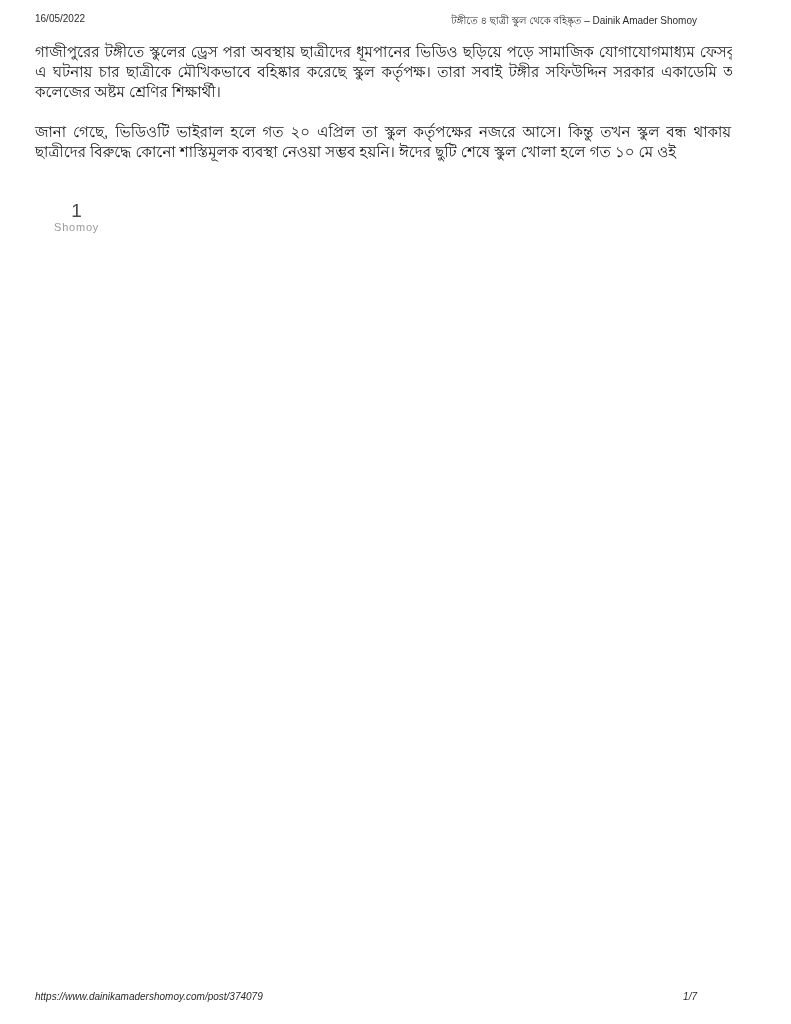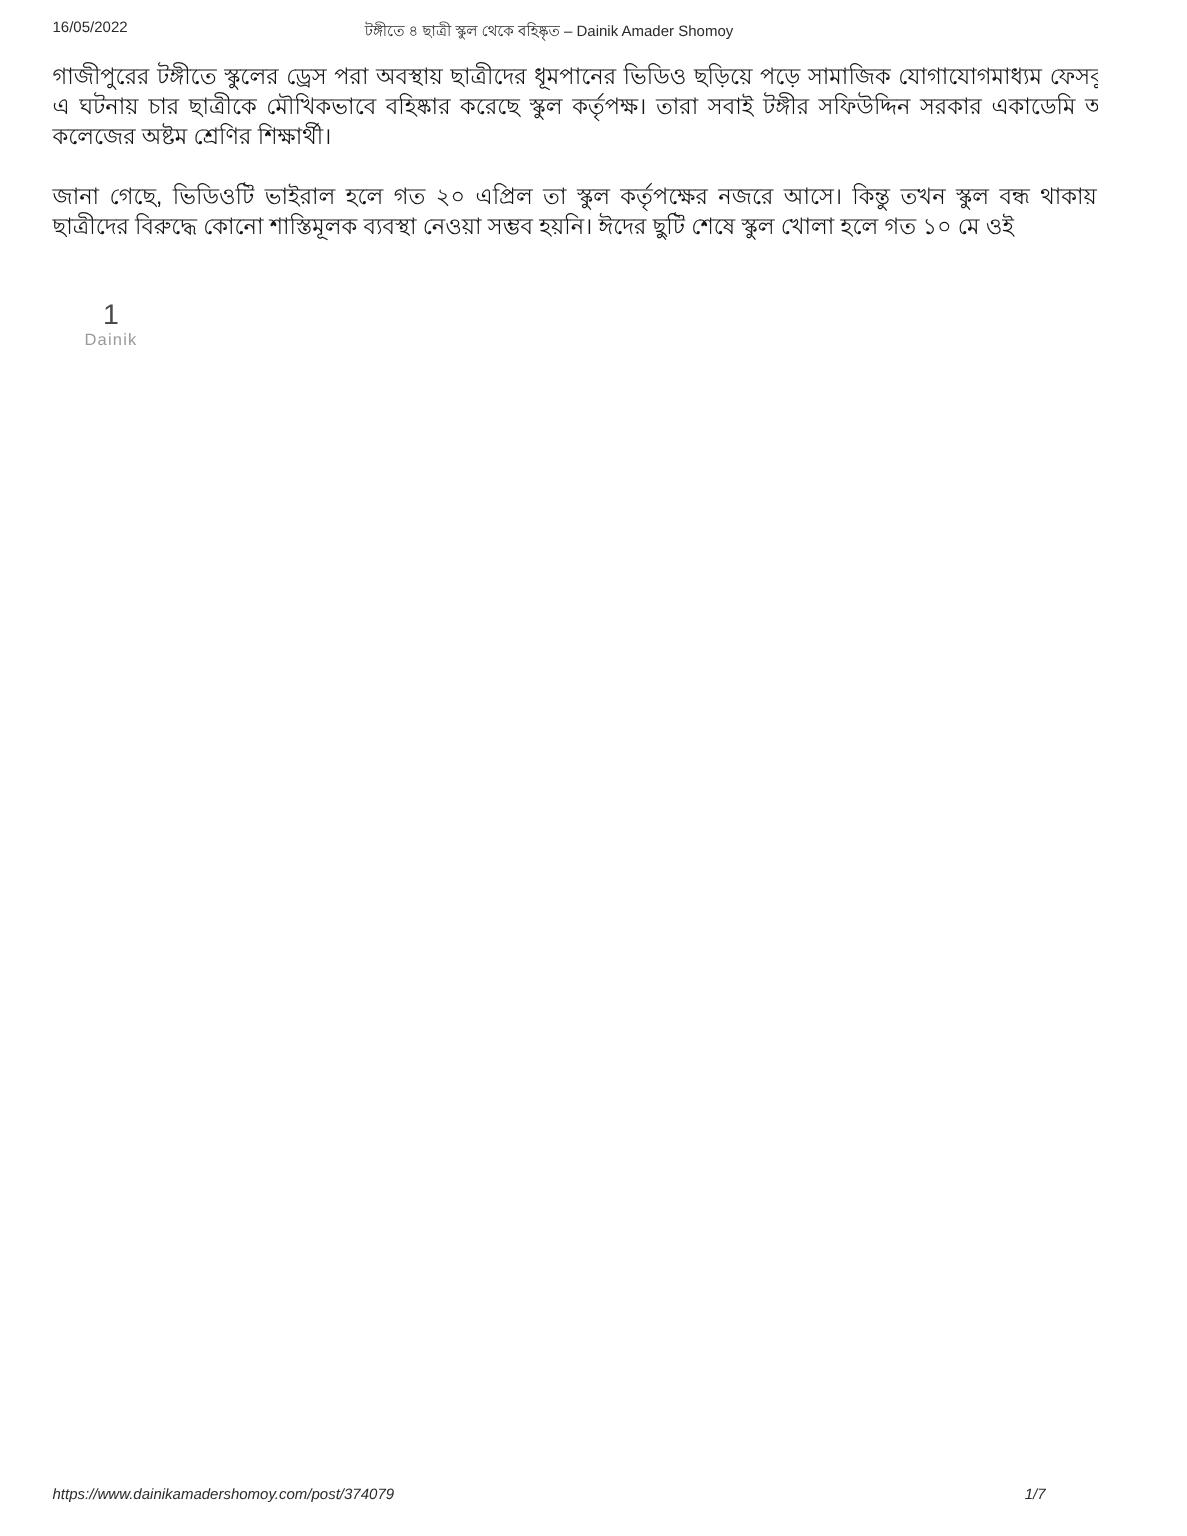--- a/index.html
+++ b/index.html
@@ -21,21 +21,21 @@
     font-size: 10px;
     color: #2a2a2a;
   }
   .print-header .date {
     position: absolute;
     left: 0;
     top: 0;
     white-space: nowrap;
   }
   .print-header .doc-title {
-    text-align: center;
+    text-align: right;
     white-space: nowrap;
   }
   .content {
     position: absolute;
     top: 42px;
     left: 35px;
     width: 722px;
     font-size: 15px;
     line-height: 20px;
     color: #151515;
@@ -84,21 +84,21 @@
     <div class="doc-title">টঙ্গীতে ৪ ছাত্রী স্কুল থেকে বহিষ্কৃত – Dainik Amader Shomoy</div>
   </div>
 
   <div class="content">
     <p>গাজীপুরের টঙ্গীতে স্কুলের ড্রেস পরা অবস্থায় ছাত্রীদের ধূমপানের ভিডিও ছড়িয়ে পড়ে সামাজিক যোগাযোগমাধ্যম ফেসবুকে। এ ঘটনায় চার ছাত্রীকে মৌখিকভাবে বহিষ্কার করেছে স্কুল কর্তৃপক্ষ। তারা সবাই টঙ্গীর সফিউদ্দিন সরকার একাডেমি অ্যান্ড কলেজের অষ্টম শ্রেণির শিক্ষার্থী।</p>
     <p>জানা গেছে, ভিডিওটি ভাইরাল হলে গত ২০ এপ্রিল তা স্কুল কর্তৃপক্ষের নজরে আসে। কিন্তু তখন স্কুল বন্ধ থাকায় ওই ছাত্রীদের বিরুদ্ধে কোনো শাস্তিমূলক ব্যবস্থা নেওয়া সম্ভব হয়নি। ঈদের ছুটি শেষে স্কুল খোলা হলে গত ১০ মে ওই</p>
     <div class="ad-gap"></div>
 
     <div class="share-widget">
       <div class="share-count">1</div>
-      <div class="share-label">Dainik</div>
+      <div class="share-label">Shomoy</div>
     </div>
   </div>
 
   <div class="print-footer">
     <span>https://www.dainikamadershomoy.com/post/374079</span>
     <span>1/7</span>
   </div>
 
 </div>
 

